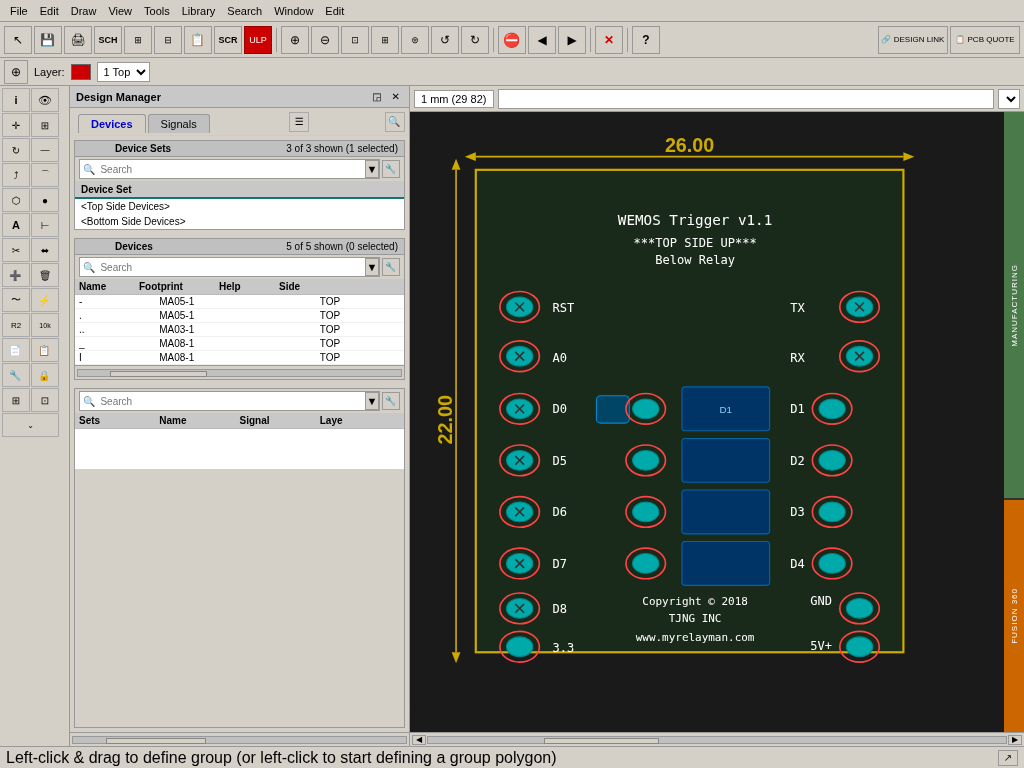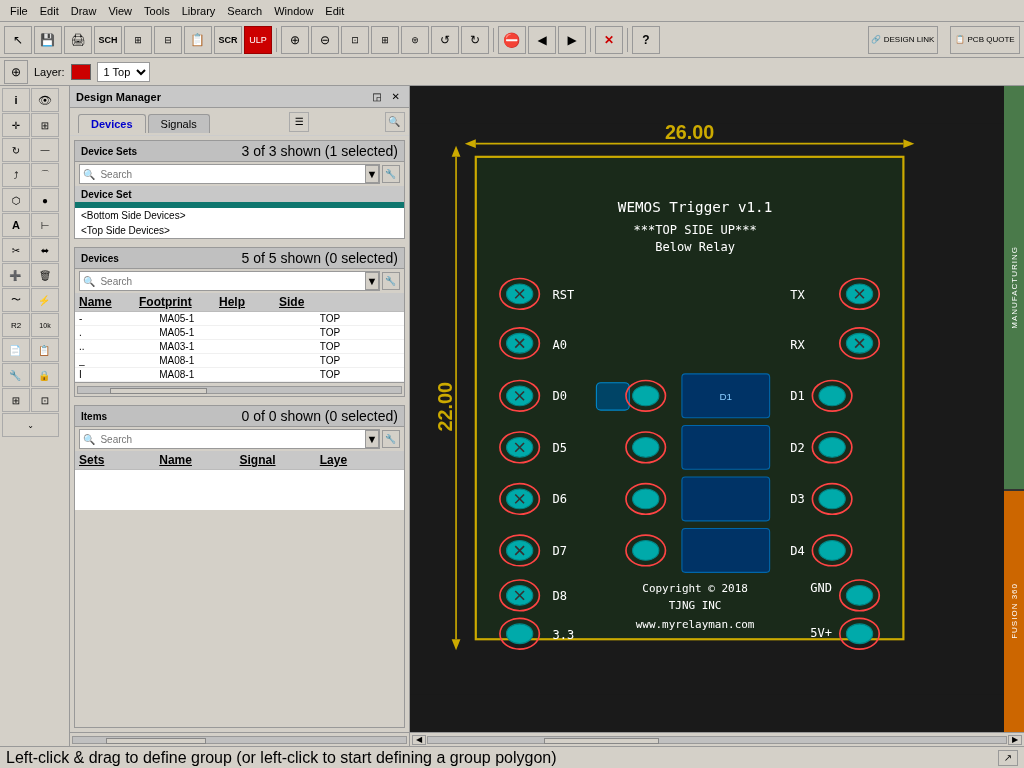--- a/index.html
+++ b/index.html
@@ -6,21 +6,21 @@
     body { font-family: Arial, sans-serif; font-size: 11px; background: #d4d0c8; width: 1024px; height: 768px; overflow: hidden; }
 
     
     .menu-bar { background: #d4d0c8; border-bottom: 1px solid #999; display: flex; align-items: center; padding: 2px 4px; height: 22px; }
     .menu-item { padding: 2px 6px; cursor: default; font-size: 11px; }
 
     
     .toolbar { background: #d4d0c8; border-bottom: 1px solid #999; display: flex; align-items: center; padding: 2px 4px; height: 36px; gap: 2px; }
     .tb-btn { width: 28px; height: 28px; background: #d4d0c8; border: 1px solid #999; display: flex; align-items: center; justify-content: center; cursor: pointer; font-size: 12px; }
     .tb-separator { width: 1px; height: 24px; background: #999; margin: 0 2px; }
-    .tb-right { margin-left: auto; display: flex; align-items: center; gap: 12px; }
+    .tb-right { margin-left: auto; display: flex; align-items: center; gap: 2px; }
 
     
     .layer-bar { background: #d4d0c8; border-bottom: 1px solid #999; display: flex; align-items: center; padding: 2px 4px; height: 28px; gap: 6px; }
     .layer-label { font-size: 11px; }
     .layer-color { width: 20px; height: 16px; background: #cc0000; border: 1px solid #666; }
     .layer-select { font-size: 11px; height: 20px; border: 1px solid #999; background: white; padding: 0 2px; }
 
     
     .main-content { display: flex; height: calc(768px - 22px - 36px - 28px - 22px); }
 
@@ -37,38 +37,38 @@
     .panel-ctrl-btn { font-size: 10px; cursor: pointer; padding: 0 3px; }
 
     
     .tabs { display: flex; padding: 4px 4px 0; gap: 2px; }
     .tab { padding: 3px 12px; border: 1px solid #999; border-bottom: none; background: #c0c0c0; cursor: pointer; font-size: 11px; border-radius: 3px 3px 0 0; }
     .tab.active { background: #d4d0c8; font-weight: bold; color: #0000cc; }
 
     
     .section { border: 1px solid #999; margin: 4px; background: #d4d0c8; }
     .section-header { background: #c0c0c0; padding: 2px 6px; display: flex; justify-content: space-between; align-items: center; border-bottom: 1px solid #999; }
-    .section-title { font-size: 10px; font-weight: bold; }
-    .section-count { font-size: 14px; }
+    .section-title { font-size: 10px; font-weight: bold; margin-left: 34px; }
+    .section-count { font-size: 10px; }
 
     .search-row { display: flex; align-items: center; padding: 2px 4px; gap: 2px; }
     .search-input { flex: 1; height: 18px; border: 1px solid #999; font-size: 10px; padding: 0 2px; background: white; }
     .search-dropdown { height: 18px; width: 14px; background: #d4d0c8; border: 1px solid #999; cursor: pointer; display: flex; align-items: center; justify-content: center; }
     .search-icon-btn { width: 18px; height: 18px; background: #d4d0c8; border: 1px solid #999; cursor: pointer; display: flex; align-items: center; justify-content: center; font-size: 9px; }
 
     .device-set-list { background: white; }
     .list-item { padding: 2px 6px; font-size: 10px; cursor: pointer; }
     .list-item.selected { background: #316ac5; color: white; }
 
     .device-list { background: white; }
     .device-row { display: flex; padding: 1px 4px; font-size: 10px; cursor: pointer; border-bottom: 1px solid #f0f0f0; }
     .device-cell { flex: 1; overflow: hidden; text-overflow: ellipsis; white-space: nowrap; }
 
     .section-col-row { display: grid; grid-template-columns: 60px 80px 60px 40px; padding: 2px 4px; background: #c8c8c8; border-bottom: 1px solid #bbb; }
-    .col-h { font-size: 12px; font-weight: bold; text-decoration: underline; }
+    .col-h { font-size: 10px; font-weight: bold; }
 
     .items-col-row { display: grid; grid-template-columns: 1fr 1fr 1fr 1fr; padding: 2px 4px; background: #c8c8c8; border-bottom: 1px solid #bbb; }
 
     .scrollbar-h { height: 14px; background: #d4d0c8; border-top: 1px solid #999; display: flex; align-items: center; padding: 0 2px; }
     .scroll-track { flex: 1; height: 8px; background: #c0c0c0; border: 1px solid #999; position: relative; }
     .scroll-thumb { height: 6px; background: #d4d0c8; border: 1px solid #888; position: absolute; left: 10%; width: 30%; top: 1px; }
 
     
     .canvas-area { flex: 1; background: #111; position: relative; overflow: hidden; display: flex; flex-direction: column; }
     .canvas-toolbar { background: #d4d0c8; border-bottom: 1px solid #999; display: flex; align-items: center; padding: 2px 4px; gap: 4px; height: 26px; }
@@ -228,26 +228,26 @@
         <span class="section-count">3 of 3 shown (1 selected)</span>
       </div>
       <div class="search-row">
         <div style="display:flex;align-items:center;border:1px solid #999;background:white;flex:1;height:20px;">
           <span style="padding:0 3px;color:#888;font-size:10px;">🔍</span>
           <input class="search-input" style="border: none; flex: 1 1 0%; height: 18px; outline: none;" placeholder="Search">
           <div class="search-dropdown">▼</div>
         </div>
         <div class="search-icon-btn">🔧</div>
       </div>
-      <div style="background:#c8c8c8;padding:2px 6px;border-bottom:6px solid #0f766e;">
+      <div style="background:#c8c8c8;padding:2px 6px;border-bottom:2px solid #0f766e;">
         <span style="font-size:10px;font-weight:bold;">Device Set</span>
       </div>
       <div class="device-set-list">
+        <div class="list-item">&lt;Top Side Devices&gt;</div>
         <div class="list-item">&lt;Bottom Side Devices&gt;</div>
-        <div class="list-item">&lt;Top Side Devices&gt;</div>
       </div>
     </div>
 
     <div class="section">
       <div class="section-header">
         <span class="section-title">Devices</span>
         <span class="section-count">5 of 5 shown (0 selected)</span>
       </div>
       <div class="search-row">
         <div style="display:flex;align-items:center;border:1px solid #999;background:white;flex:1;height:20px;">
@@ -296,24 +296,20 @@
         </div>
       </div>
       <div class="scrollbar-h">
         <div class="scroll-track">
           <div class="scroll-thumb"></div>
         </div>
       </div>
     </div>
 
     <div class="section" style="flex:1;">
-      <div class="section-header">
-        <span class="section-title">Items</span>
-        <span class="section-count">0 of 0 shown (0 selected)</span>
-      </div>
       <div class="search-row">
         <div style="display:flex;align-items:center;border:1px solid #999;background:white;flex:1;height:20px;">
           <span style="padding:0 3px;color:#888;font-size:10px;">🔍</span>
           <input class="search-input" style="border: none; flex: 1 1 0%; height: 18px; outline: none;" placeholder="Search">
           <div class="search-dropdown">▼</div>
         </div>
         <div class="search-icon-btn">🔧</div>
       </div>
       <div class="items-col-row">
         <span class="col-h">Sets</span>
@@ -326,20 +322,27 @@
 
     <div class="scrollbar-h">
       <div class="scroll-track">
         <div class="scroll-thumb"></div>
       </div>
     </div>
   </div>
 
   <div class="canvas-area">
 
+    <div class="canvas-toolbar">
+      <div class="coord-display">1 mm (29 82)</div>
+      <input class="canvas-input" placeholder="" style="">
+      <select class="canvas-dd">
+        <option></option>
+      </select>
+    </div>
 
     <div class="canvas-viewport">
       <svg class="pcb-svg" viewBox="0 0 560 520">
 
         <rect width="560" height="520" fill="#1a1a1a"></rect>
 
         <rect x="60" y="30" width="390" height="440" fill="#1a2a1a" stroke="#ccaa00" stroke-width="2"></rect>
 
         <line x1="60" y1="18" x2="450" y2="18" stroke="#ccaa00" stroke-width="1.5"></line>
         <polygon points="60,14 60,22 50,18" fill="#ccaa00"></polygon>

